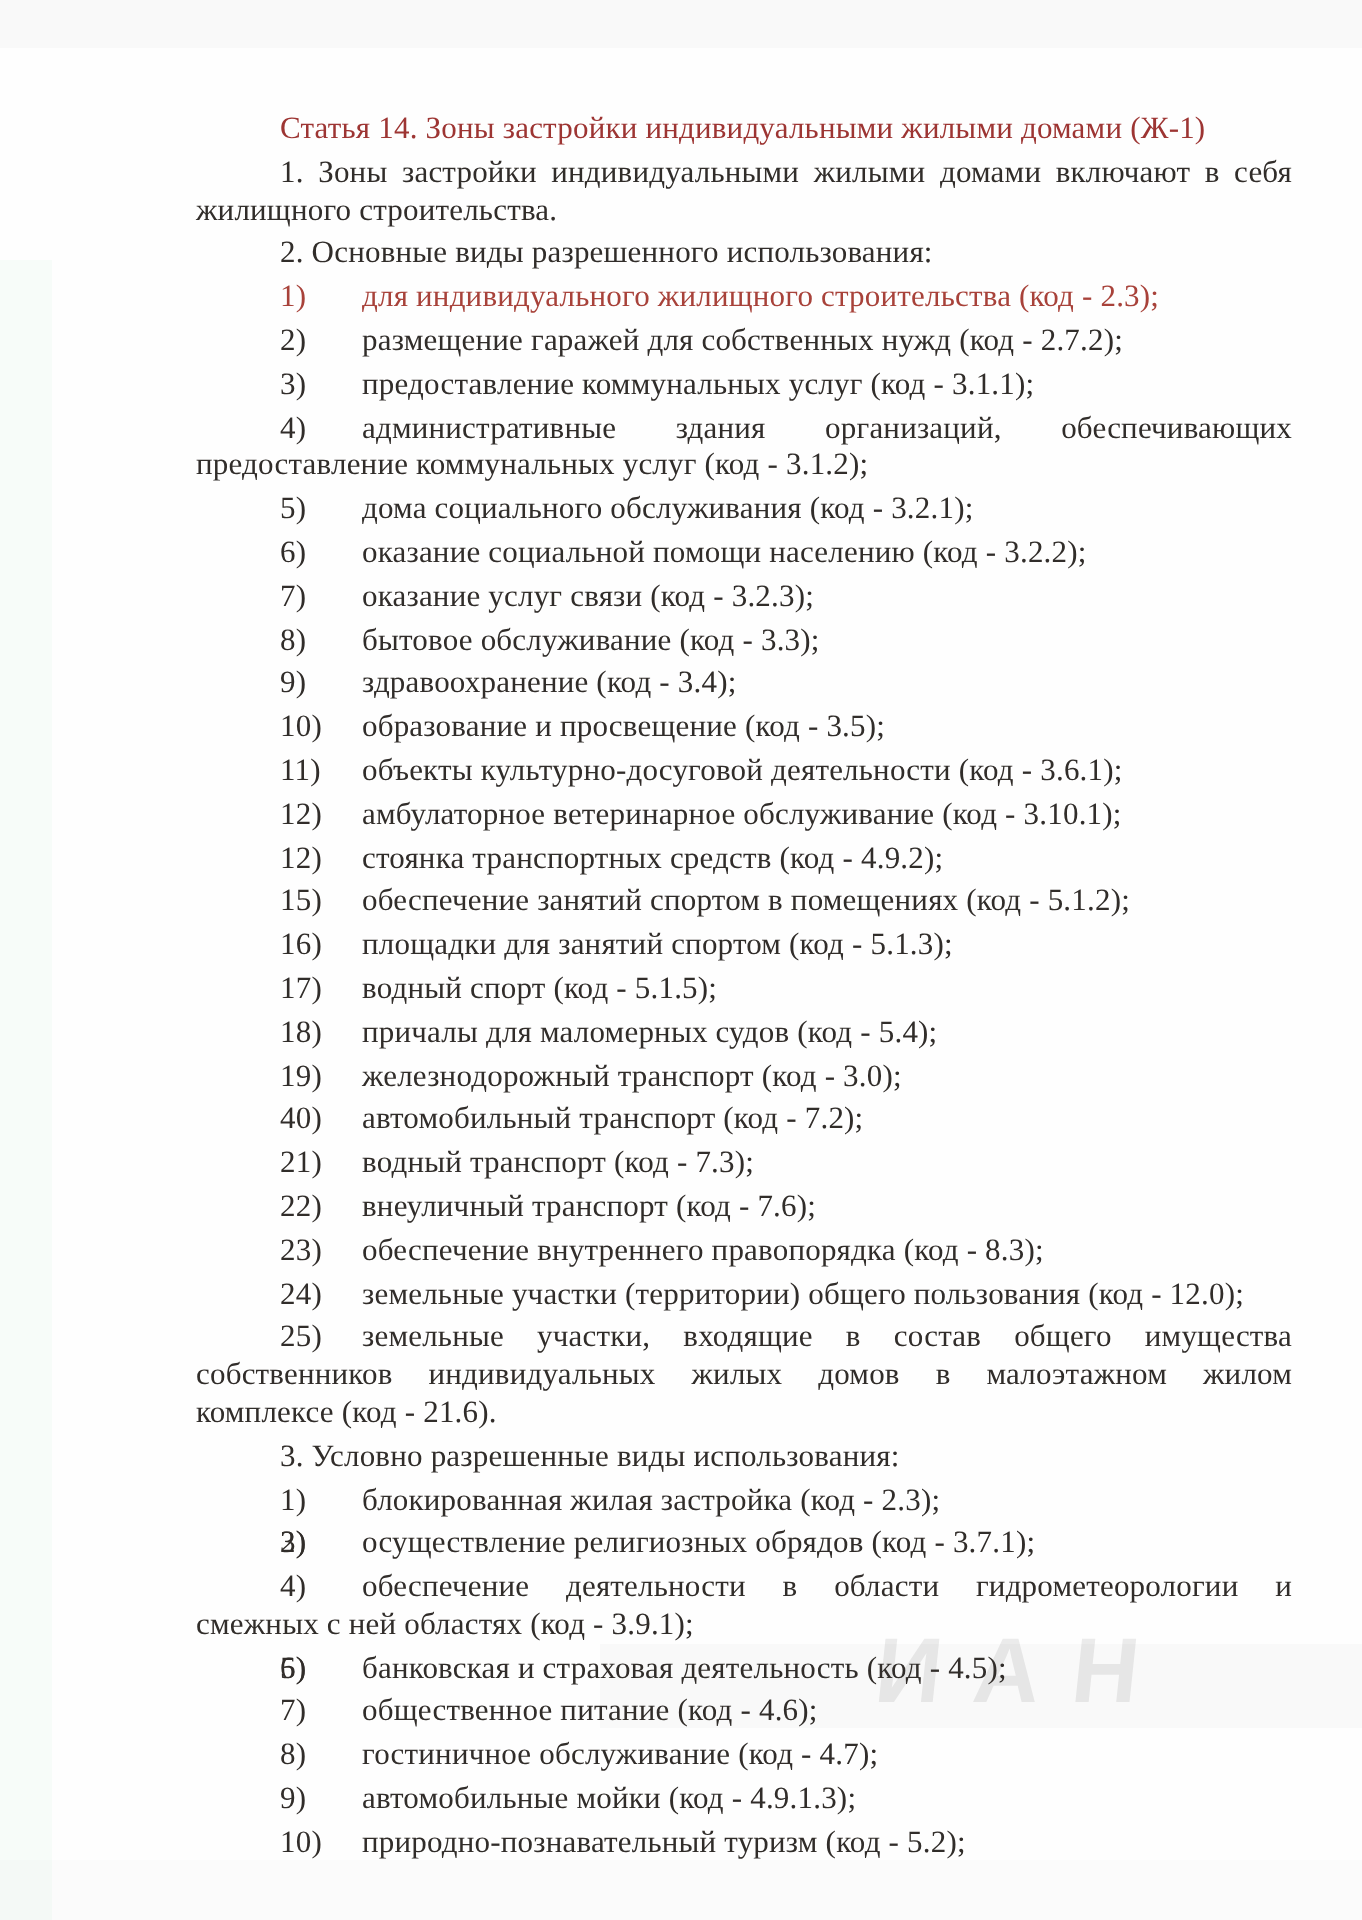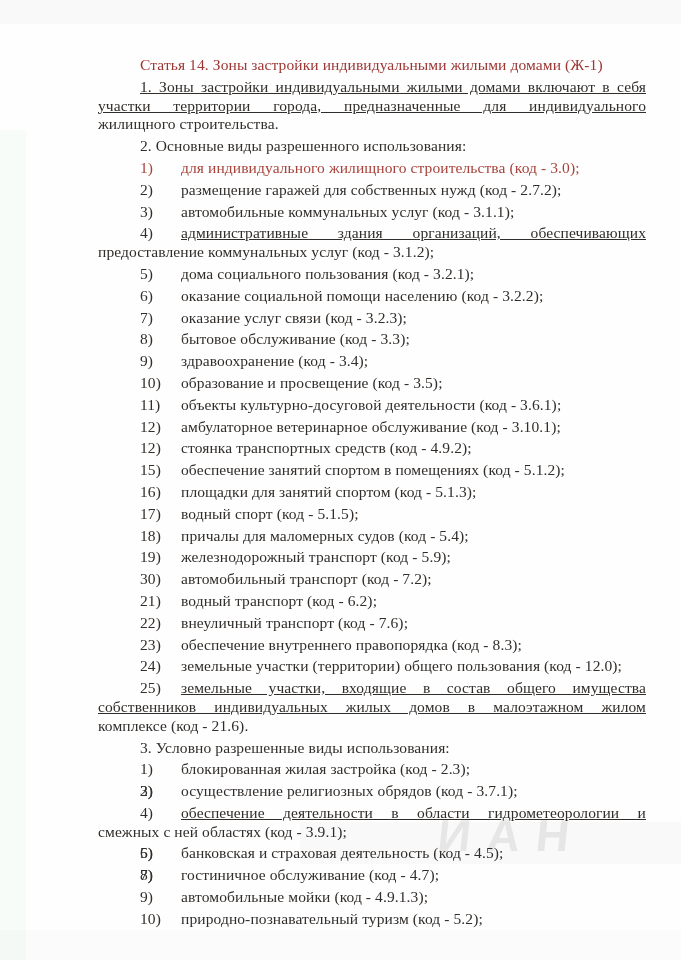--- a/index.html
+++ b/index.html
@@ -45,21 +45,20 @@
   }
   .doc, .doc * { box-sizing: border-box; }
   .block { margin: 3px; }
   .line { position: relative; white-space: nowrap; }
   .line.wrap { white-space: normal; }
   
   .line.stretch {
     white-space: normal;
     text-align: justify;
     text-align-last: justify;
-    text-decoration: underline;
     -moz-text-align-last: justify;
   }
   .line.indent { padding-left: 42px; }
   .line.has-num { padding-left: 83px; }
   .num {
     position: absolute;
     left: 42px; top: 0;
   }
   .title-line {
     padding-left: 42px;
@@ -78,41 +77,40 @@
 
   <div class="watermark">ИАН</div>
 
   <div class="doc">
     <div class="block">
       <div class="line title-line">Статья 14. Зоны застройки индивидуальными жилыми домами (Ж-1)</div>
     </div>
     <div id="blocks-host">
         <div class="block">
           <div class="line stretch indent">1. Зоны застройки индивидуальными жилыми домами включают в себя</div>
-          <div class="line stretch wrap">участки территории города, предназначенные для индивидуального</div>
           <div class="line wrap">жилищного строительства.</div>
         </div>
         <div class="block">
           <div class="line indent">2. Основные виды разрешенного использования:</div>
         </div>
         <div class="block red">
-          <div class="line has-num"><span class="num">1)</span><span>для индивидуального жилищного строительства (код - 3.0);</span></div>
+          <div class="line has-num"><span class="num">1)</span><span>для индивидуального жилищного строительства (код - 2.3);</span></div>
         </div>
         <div class="block">
           <div class="line has-num"><span class="num">2)</span><span>размещение гаражей для собственных нужд (код - 2.7.2);</span></div>
         </div>
         <div class="block">
-          <div class="line has-num"><span class="num">3)</span><span>автомобильные коммунальных услуг (код - 3.1.1);</span></div>
+          <div class="line has-num"><span class="num">3)</span><span>предоставление коммунальных услуг (код - 3.1.1);</span></div>
         </div>
         <div class="block">
           <div class="line stretch has-num"><span class="num">4)</span><span>административные здания организаций, обеспечивающих</span></div>
           <div class="line wrap">предоставление коммунальных услуг (код - 3.1.2);</div>
         </div>
         <div class="block">
-          <div class="line has-num"><span class="num">5)</span><span>дома социального пользования (код - 3.2.1);</span></div>
+          <div class="line has-num"><span class="num">5)</span><span>дома социального обслуживания (код - 3.2.1);</span></div>
         </div>
         <div class="block">
           <div class="line has-num"><span class="num">6)</span><span>оказание социальной помощи населению (код - 3.2.2);</span></div>
         </div>
         <div class="block">
           <div class="line has-num"><span class="num">7)</span><span>оказание услуг связи (код - 3.2.3);</span></div>
         </div>
         <div class="block">
           <div class="line has-num"><span class="num">8)</span><span>бытовое обслуживание (код - 3.3);</span></div>
         </div>
@@ -137,27 +135,27 @@
         <div class="block">
           <div class="line has-num"><span class="num">16)</span><span>площадки для занятий спортом (код - 5.1.3);</span></div>
         </div>
         <div class="block">
           <div class="line has-num"><span class="num">17)</span><span>водный спорт (код - 5.1.5);</span></div>
         </div>
         <div class="block">
           <div class="line has-num"><span class="num">18)</span><span>причалы для маломерных судов (код - 5.4);</span></div>
         </div>
         <div class="block">
-          <div class="line has-num"><span class="num">19)</span><span>железнодорожный транспорт (код - 5.9);</span></div>
-        </div>
-        <div class="block">
-          <div class="line has-num"><span class="num">30)</span><span>автомобильный транспорт (код - 7.2);</span></div>
-        </div>
-        <div class="block">
-          <div class="line has-num"><span class="num">21)</span><span>водный транспорт (код - 6.2);</span></div>
+          <div class="line has-num"><span class="num">19)</span><span>железнодорожный транспорт (код - 3.0);</span></div>
+        </div>
+        <div class="block">
+          <div class="line has-num"><span class="num">40)</span><span>автомобильный транспорт (код - 7.2);</span></div>
+        </div>
+        <div class="block">
+          <div class="line has-num"><span class="num">21)</span><span>водный транспорт (код - 7.3);</span></div>
         </div>
         <div class="block">
           <div class="line has-num"><span class="num">22)</span><span>внеуличный транспорт (код - 7.6);</span></div>
         </div>
         <div class="block">
           <div class="line has-num"><span class="num">23)</span><span>обеспечение внутреннего правопорядка (код - 8.3);</span></div>
         </div>
         <div class="block">
           <div class="line has-num"><span class="num">24)</span><span>земельные участки (территории) общего пользования (код - 12.0);</span></div>
         </div>
@@ -182,21 +180,21 @@
           <div class="line stretch has-num"><span class="num">4)</span><span>обеспечение деятельности в области гидрометеорологии и</span></div>
           <div class="line wrap">смежных с ней областях (код - 3.9.1);</div>
         </div>
         <div class="block">
           <div class="line has-num"><span class="num">5)</span></div>
         </div>
         <div class="block">
           <div class="line has-num"><span class="num">6)</span><span>банковская и страховая деятельность (код - 4.5);</span></div>
         </div>
         <div class="block">
-          <div class="line has-num"><span class="num">7)</span></div>
+          <div class="line has-num"><span class="num">7)</span><span>общественное питание (код - 4.6);</span></div>
         </div>
         <div class="block">
           <div class="line has-num"><span class="num">8)</span><span>гостиничное обслуживание (код - 4.7);</span></div>
         </div>
         <div class="block">
           <div class="line has-num"><span class="num">9)</span><span>автомобильные мойки (код - 4.9.1.3);</span></div>
         </div>
         <div class="block">
           <div class="line has-num"><span class="num">10)</span><span>природно-познавательный туризм (код - 5.2);</span></div>
         </div>

